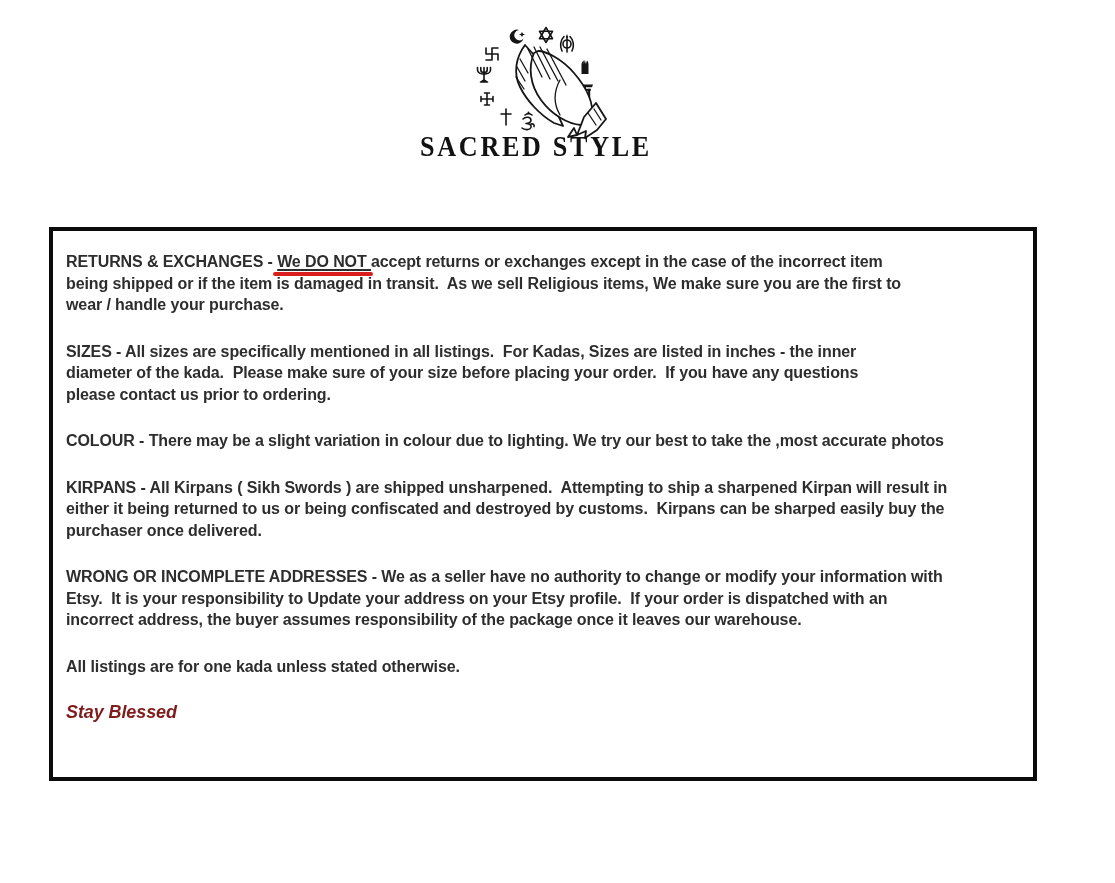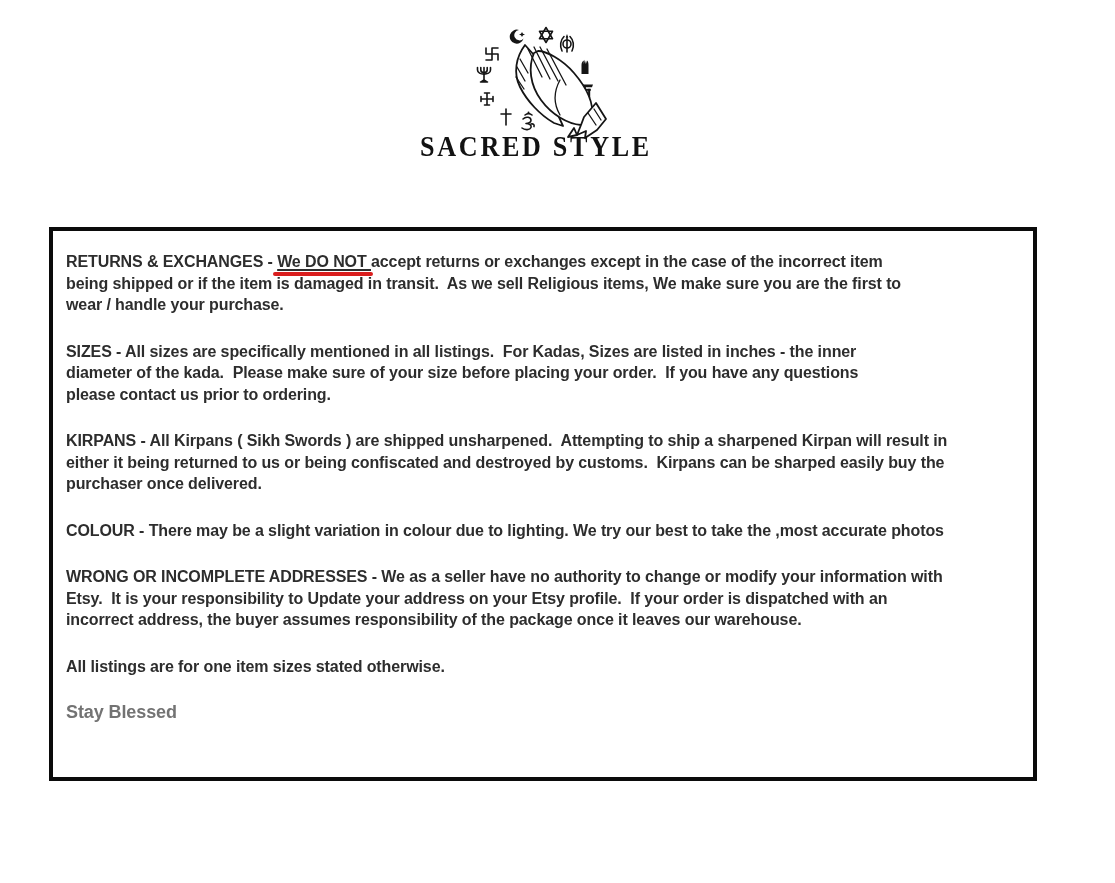--- a/index.html
+++ b/index.html
@@ -28,21 +28,21 @@
     position:relative;
     text-decoration:underline;
     text-decoration-thickness:2px;
     text-underline-offset:2px;
   }
   .em-underline::after{
     content:"";position:absolute;left:-4px;right:-2px;bottom:-6px;height:4px;
     background:#da1e1e;border-radius:2px;
   }
   .signoff{
-    font-size:18px;font-weight:700;letter-spacing:-0.1px;color:#737373;margin:0;
+    font-size:18px;font-weight:700;letter-spacing:-0.1px;color:#7f1d1d;margin:0;font-style:italic;
   }
   .ic{stroke:#151515;fill:none;stroke-width:1.6;stroke-linecap:round;stroke-linejoin:round;}
   .icf{fill:#151515;stroke:none;}
   .hand{stroke:#151515;fill:#ffffff;stroke-width:1.8;stroke-linecap:round;stroke-linejoin:round;}
   .handline{stroke:#151515;fill:none;stroke-width:1.3;stroke-linecap:round;}
 </style>
 </head>
 <body>
 
 <div>
@@ -121,28 +121,28 @@
 
     <p class="para"><span>RETURNS &amp; EXCHANGES - </span><span class="em-underline">We DO NOT </span><span>accept returns or exchanges except in the case of the incorrect item
 being shipped or if the item is damaged in transit.  As we sell Religious items, We make sure you are the first to
 wear / handle your purchase.</span></p>
 
 
     <p class="para"><span>SIZES - All sizes are specifically mentioned in all listings.  For Kadas, Sizes are listed in inches - the inner
 diameter of the kada.  Please make sure of your size before placing your order.  If you have any questions
 please contact us prior to ordering.</span></p>
 
+    <p class="para"><span>COLOUR - There may be a slight variation in colour due to lighting. We try our best to take the ,most accurate photos</span></p>
+
     <p class="para"><span>KIRPANS - All Kirpans ( Sikh Swords ) are shipped unsharpened.  Attempting to ship a sharpened Kirpan will result in
 either it being returned to us or being confiscated and destroyed by customs.  Kirpans can be sharped easily buy the
 purchaser once delivered.</span></p>
-
-    <p class="para"><span>COLOUR - There may be a slight variation in colour due to lighting. We try our best to take the ,most accurate photos</span></p>
 
     <p class="para"><span>WRONG OR INCOMPLETE ADDRESSES - We as a seller have no authority to change or modify your information with
 Etsy.  It is your responsibility to Update your address on your Etsy profile.  If your order is dispatched with an
 incorrect address, the buyer assumes responsibility of the package once it leaves our warehouse.</span></p>
 
-    <p class="para"><span>All listings are for one item sizes stated otherwise.</span></p>
+    <p class="para"><span>All listings are for one kada unless stated otherwise.</span></p>
 
     <p class="signoff">Stay Blessed</p>
 
   </div>
 </div>
 
 </body></html>

